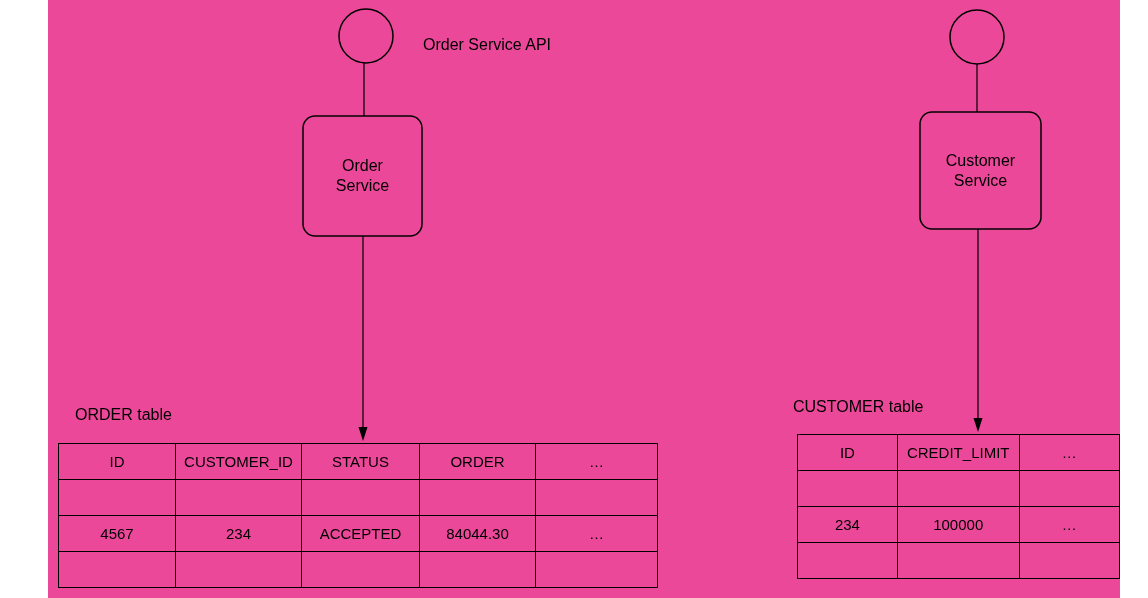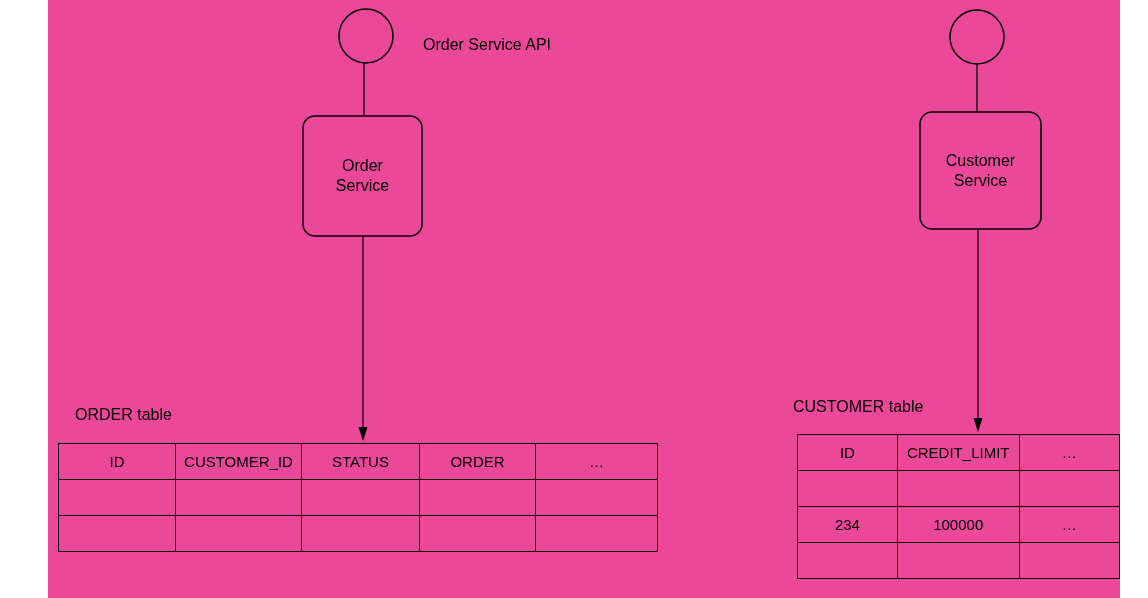--- a/index.html
+++ b/index.html
@@ -103,20 +103,27 @@
     </thead>
     <tbody>
         <tr>
           <td></td>
           <td></td>
           <td></td>
           <td></td>
           <td></td>
         </tr>
         <tr>
+          <td>4567</td>
+          <td>234</td>
+          <td>ACCEPTED</td>
+          <td>84044.30</td>
+          <td>…</td>
+        </tr>
+        <tr>
           <td></td>
           <td></td>
           <td></td>
           <td></td>
           <td></td>
         </tr>
       </tbody>
   </table>
 
 

